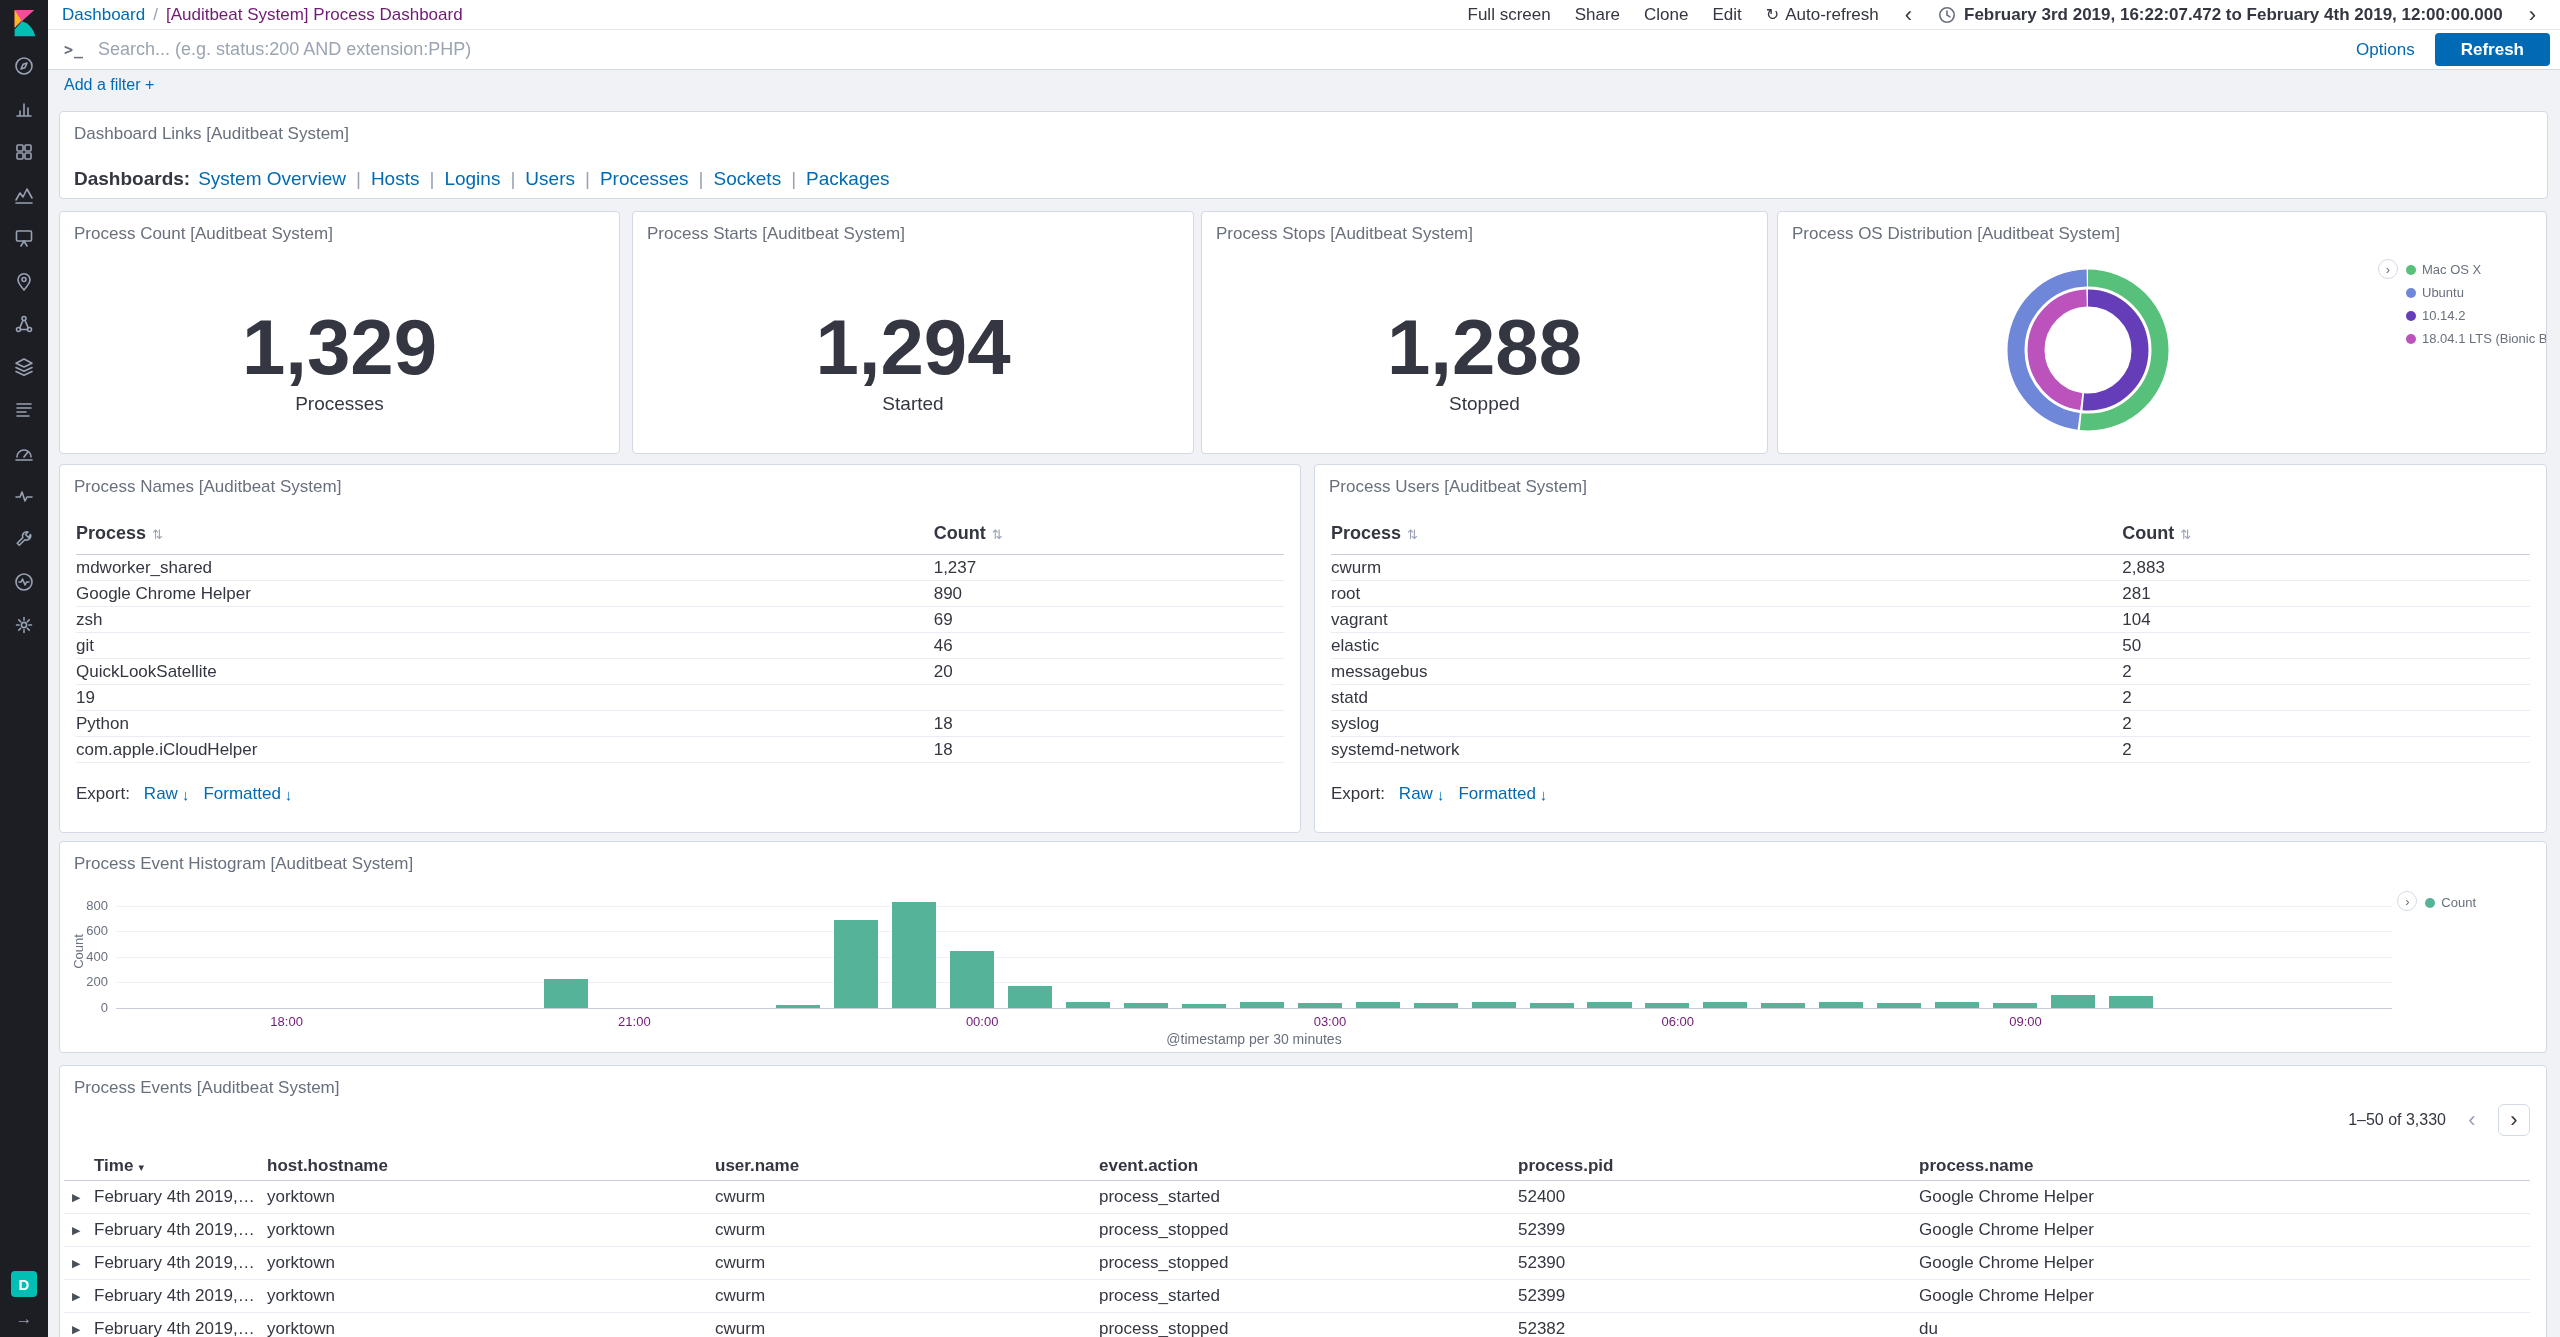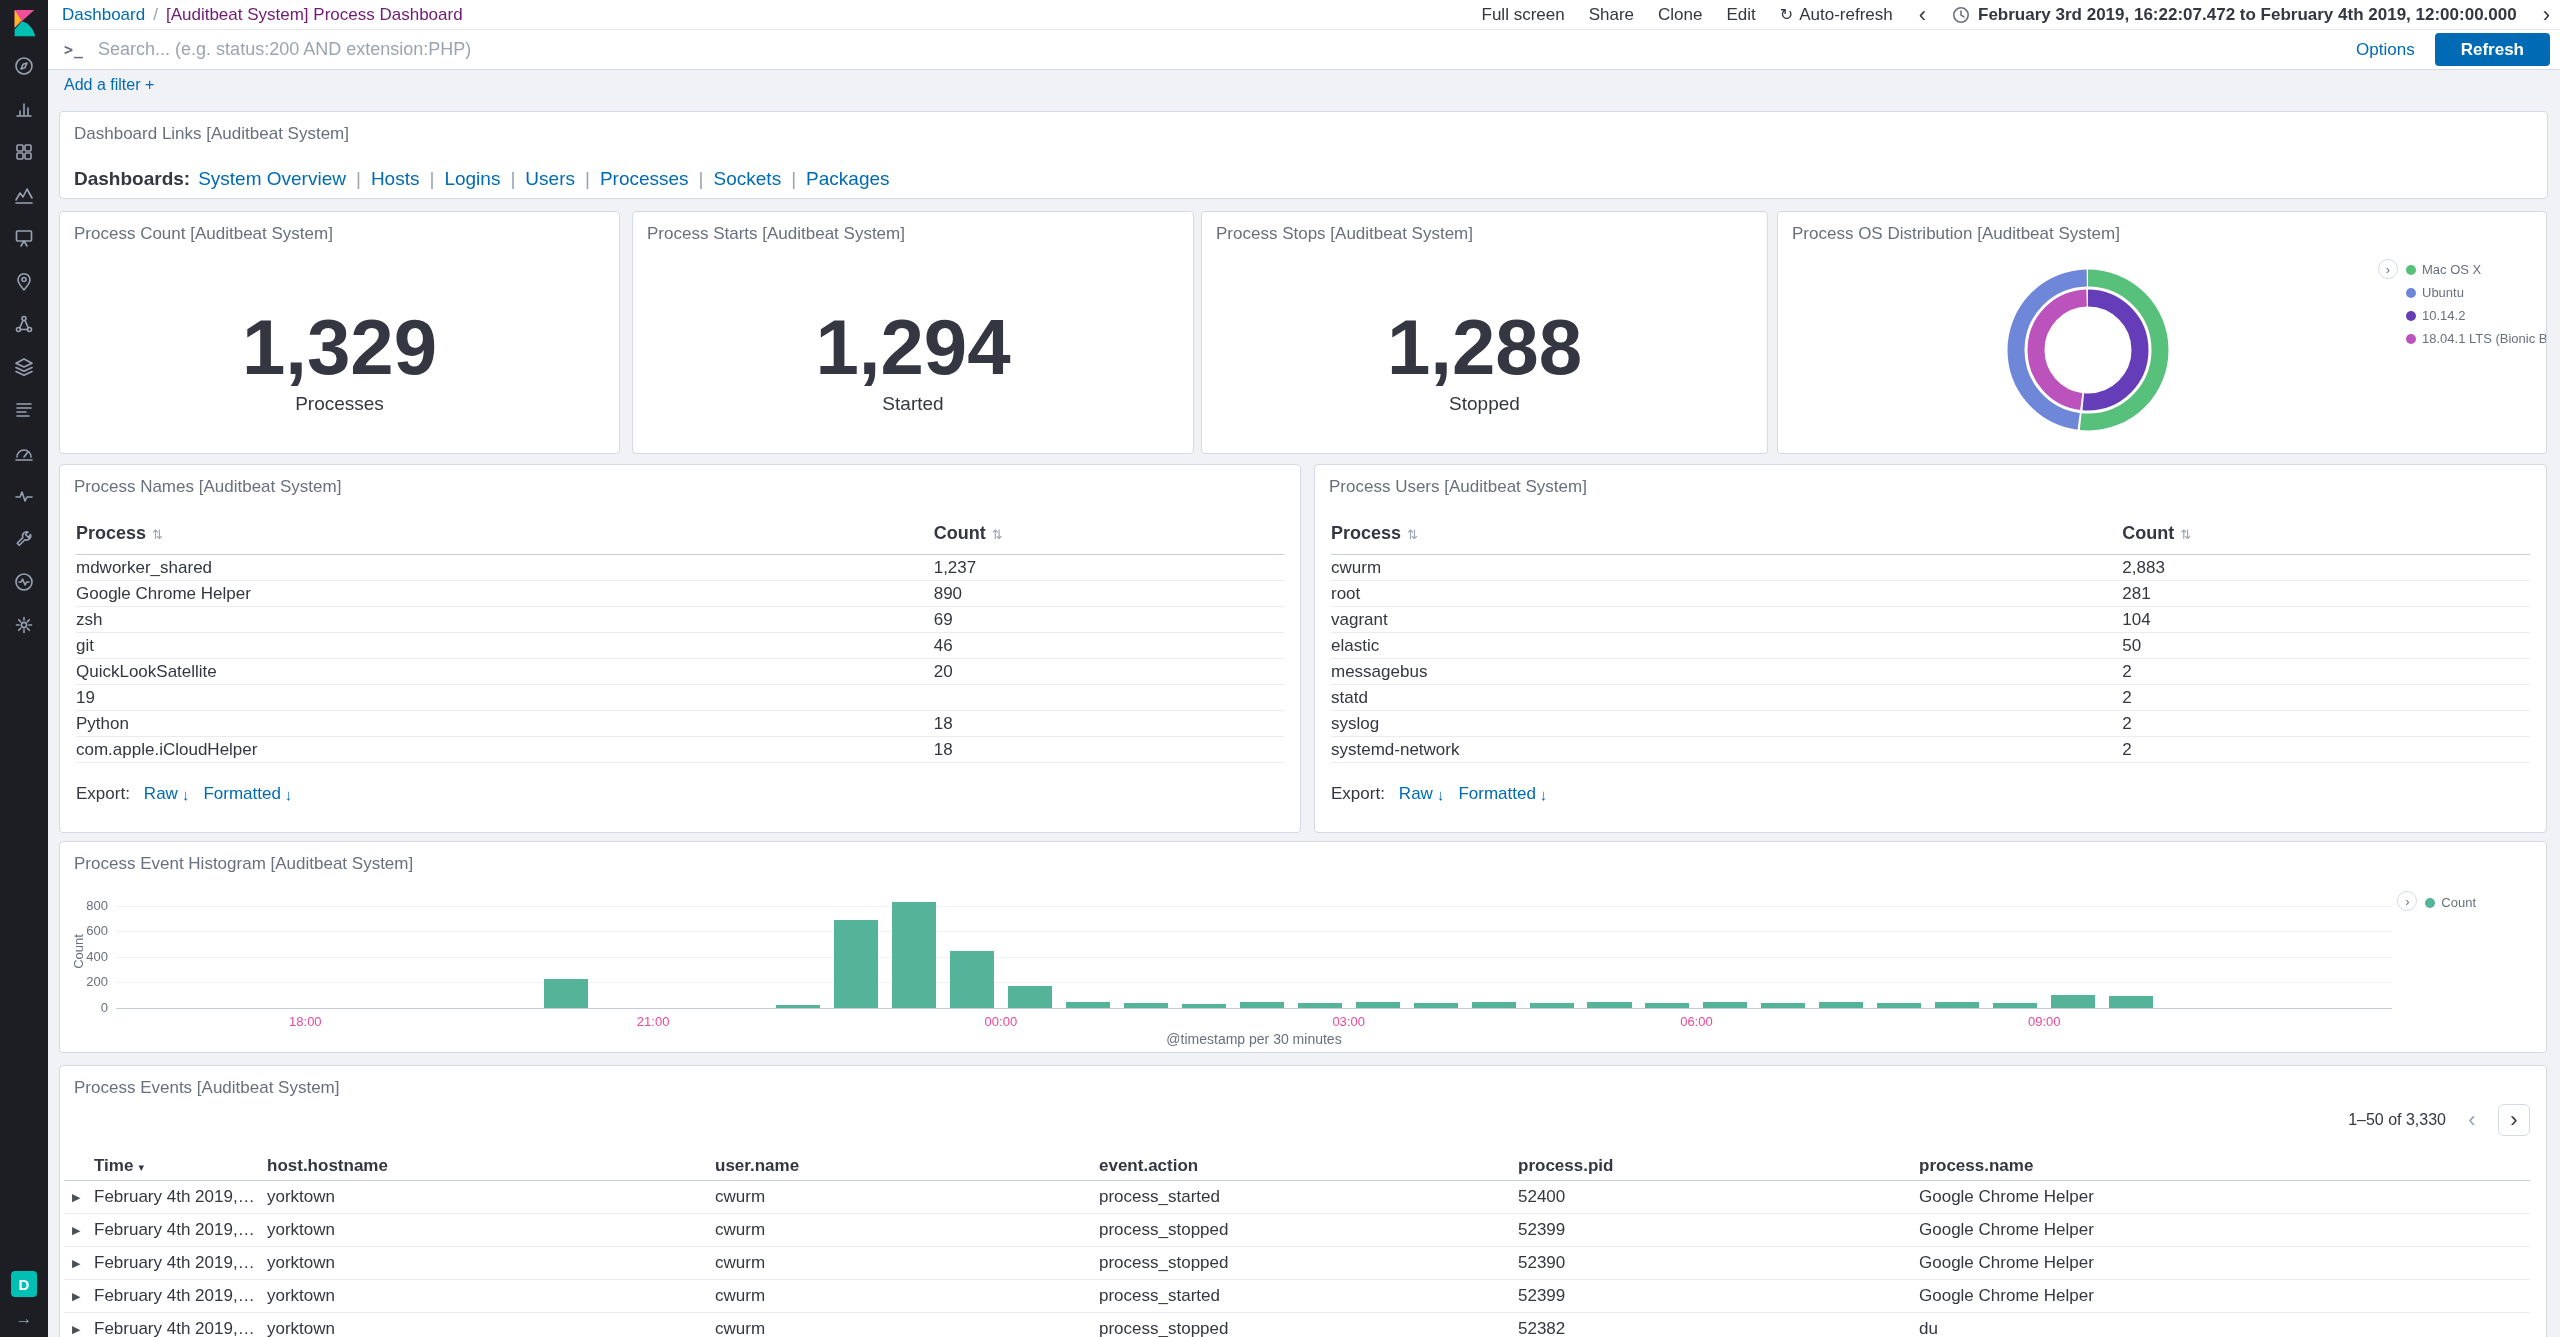--- a/index.html
+++ b/index.html
@@ -11,21 +11,21 @@
   .sidebar { flex:0 0 48px; width:48px; background:#1D1E24; position:relative; display:flex; flex-direction:column; align-items:center; z-index:5; }
   .logo { width:48px; height:46px; display:flex; align-items:center; justify-content:center; cursor:pointer; }
   .nav-icons { display:flex; flex-direction:column; align-items:center; gap:19px; margin-top:10px; }
   .nav-btn { width:24px; height:24px; display:flex; align-items:center; justify-content:center; cursor:pointer; }
   .sidebar-bottom { position:absolute; bottom:8px; left:0; width:48px; display:flex; flex-direction:column; align-items:center; gap:12px; }
   .space-avatar { width:26px; height:26px; border-radius:4px; background:#00BFB3; color:#fff; font-weight:700; font-size:15px; display:flex; align-items:center; justify-content:center; cursor:pointer; }
   .nav-collapse { color:#98A2B3; font-size:17px; cursor:pointer; }
 
   
   .content { flex:1; display:flex; flex-direction:column; height:100%; min-width:0; }
-  .crumb-bar { height:30px; background:#fff; display:flex; align-items:center; justify-content:space-between; padding:0 8px 0 14px; border-bottom:1px solid #E3E6EC; font-size:17px; }
+  .crumb-bar { height:30px; background:#fff; display:flex; align-items:center; justify-content:space-between; padding:0 22px 0 14px; border-bottom:1px solid #E3E6EC; font-size:17px; }
   .crumbs { display:flex; gap:8px; align-items:center; white-space:nowrap; }
   .crumb-link { color:#006BB4; cursor:pointer; text-decoration:none; }
   .crumb-sep { color:#98A2B3; }
   .crumb-current { color:#701a75; }
   .top-right { display:flex; align-items:center; gap:24px; white-space:nowrap; }
   .top-menu { display:flex; gap:24px; }
   .menu-link { color:#343741; cursor:pointer; }
   .auto-refresh { display:flex; align-items:center; gap:6px; cursor:pointer; }
   .ar-icon { font-size:16px; }
   .time-step { font-size:22px; line-height:1; cursor:pointer; padding:0 2px; color:#343741; }
@@ -80,21 +80,21 @@
   .sort { color:#98A2B3; font-size:13px; margin-left:6px; font-weight:400; }
   .t-row { display:flex; border-bottom:1px solid #E9EDF3; font-size:17px; line-height:26px; height:26px; }
   .export-row { position:absolute; left:16px; bottom:28px; display:flex; align-items:center; gap:14px; font-size:17px; }
   .export-link { color:#006BB4; cursor:pointer; display:inline-flex; align-items:center; gap:4px; text-decoration:none; }
   .dl { font-size:15px; }
 
   .hist-ylabel { position:absolute; left:-10px; top:102px; width:56px; text-align:center; transform:rotate(-90deg); font-size:13px; color:#69707D; }
   .hist-plot { position:absolute; left:56px; right:154px; top:51px; height:116px; border-bottom:1px solid #C5CCD8; }
   .hist-grid { position:absolute; left:0; right:0; height:1px; background:#EEF1F5; }
   .hist-ytick { position:absolute; left:-50px; width:42px; text-align:right; font-size:13px; color:#69707D; }
-  .hist-xtick { position:absolute; width:70px; text-align:center; font-size:13px; color:#ec4899; top:121px; }
+  .hist-xtick { position:absolute; width:70px; font-size:13px; color:#701a75; top:121px; }
   .hist-bar { position:absolute; bottom:0; background:#54B399; cursor:pointer; }
   .hist-caption { position:absolute; left:56px; right:154px; top:189px; text-align:center; font-size:14px; color:#69707D; }
   .hist-legend { position:absolute; right:70px; top:52px; display:flex; align-items:center; gap:8px; font-size:13px; color:#69707D; }
 
   .pager { position:absolute; right:16px; top:38px; display:flex; align-items:center; gap:10px; font-size:16px; }
   .pg-btn { width:32px; height:32px; display:flex; align-items:center; justify-content:center; font-size:22px; border-radius:6px; cursor:pointer; }
   .pg-prev { color:#98A2B3; }
   .pg-next { border:1px solid #D3DAE6; color:#343741; background:#fff; }
   .ev-table { position:absolute; left:4px; right:16px; top:85px; }
   .ev-head, .ev-row { display:grid; grid-template-columns:30px 173px 448px 384px 419px 401px 1fr; align-items:center; }

